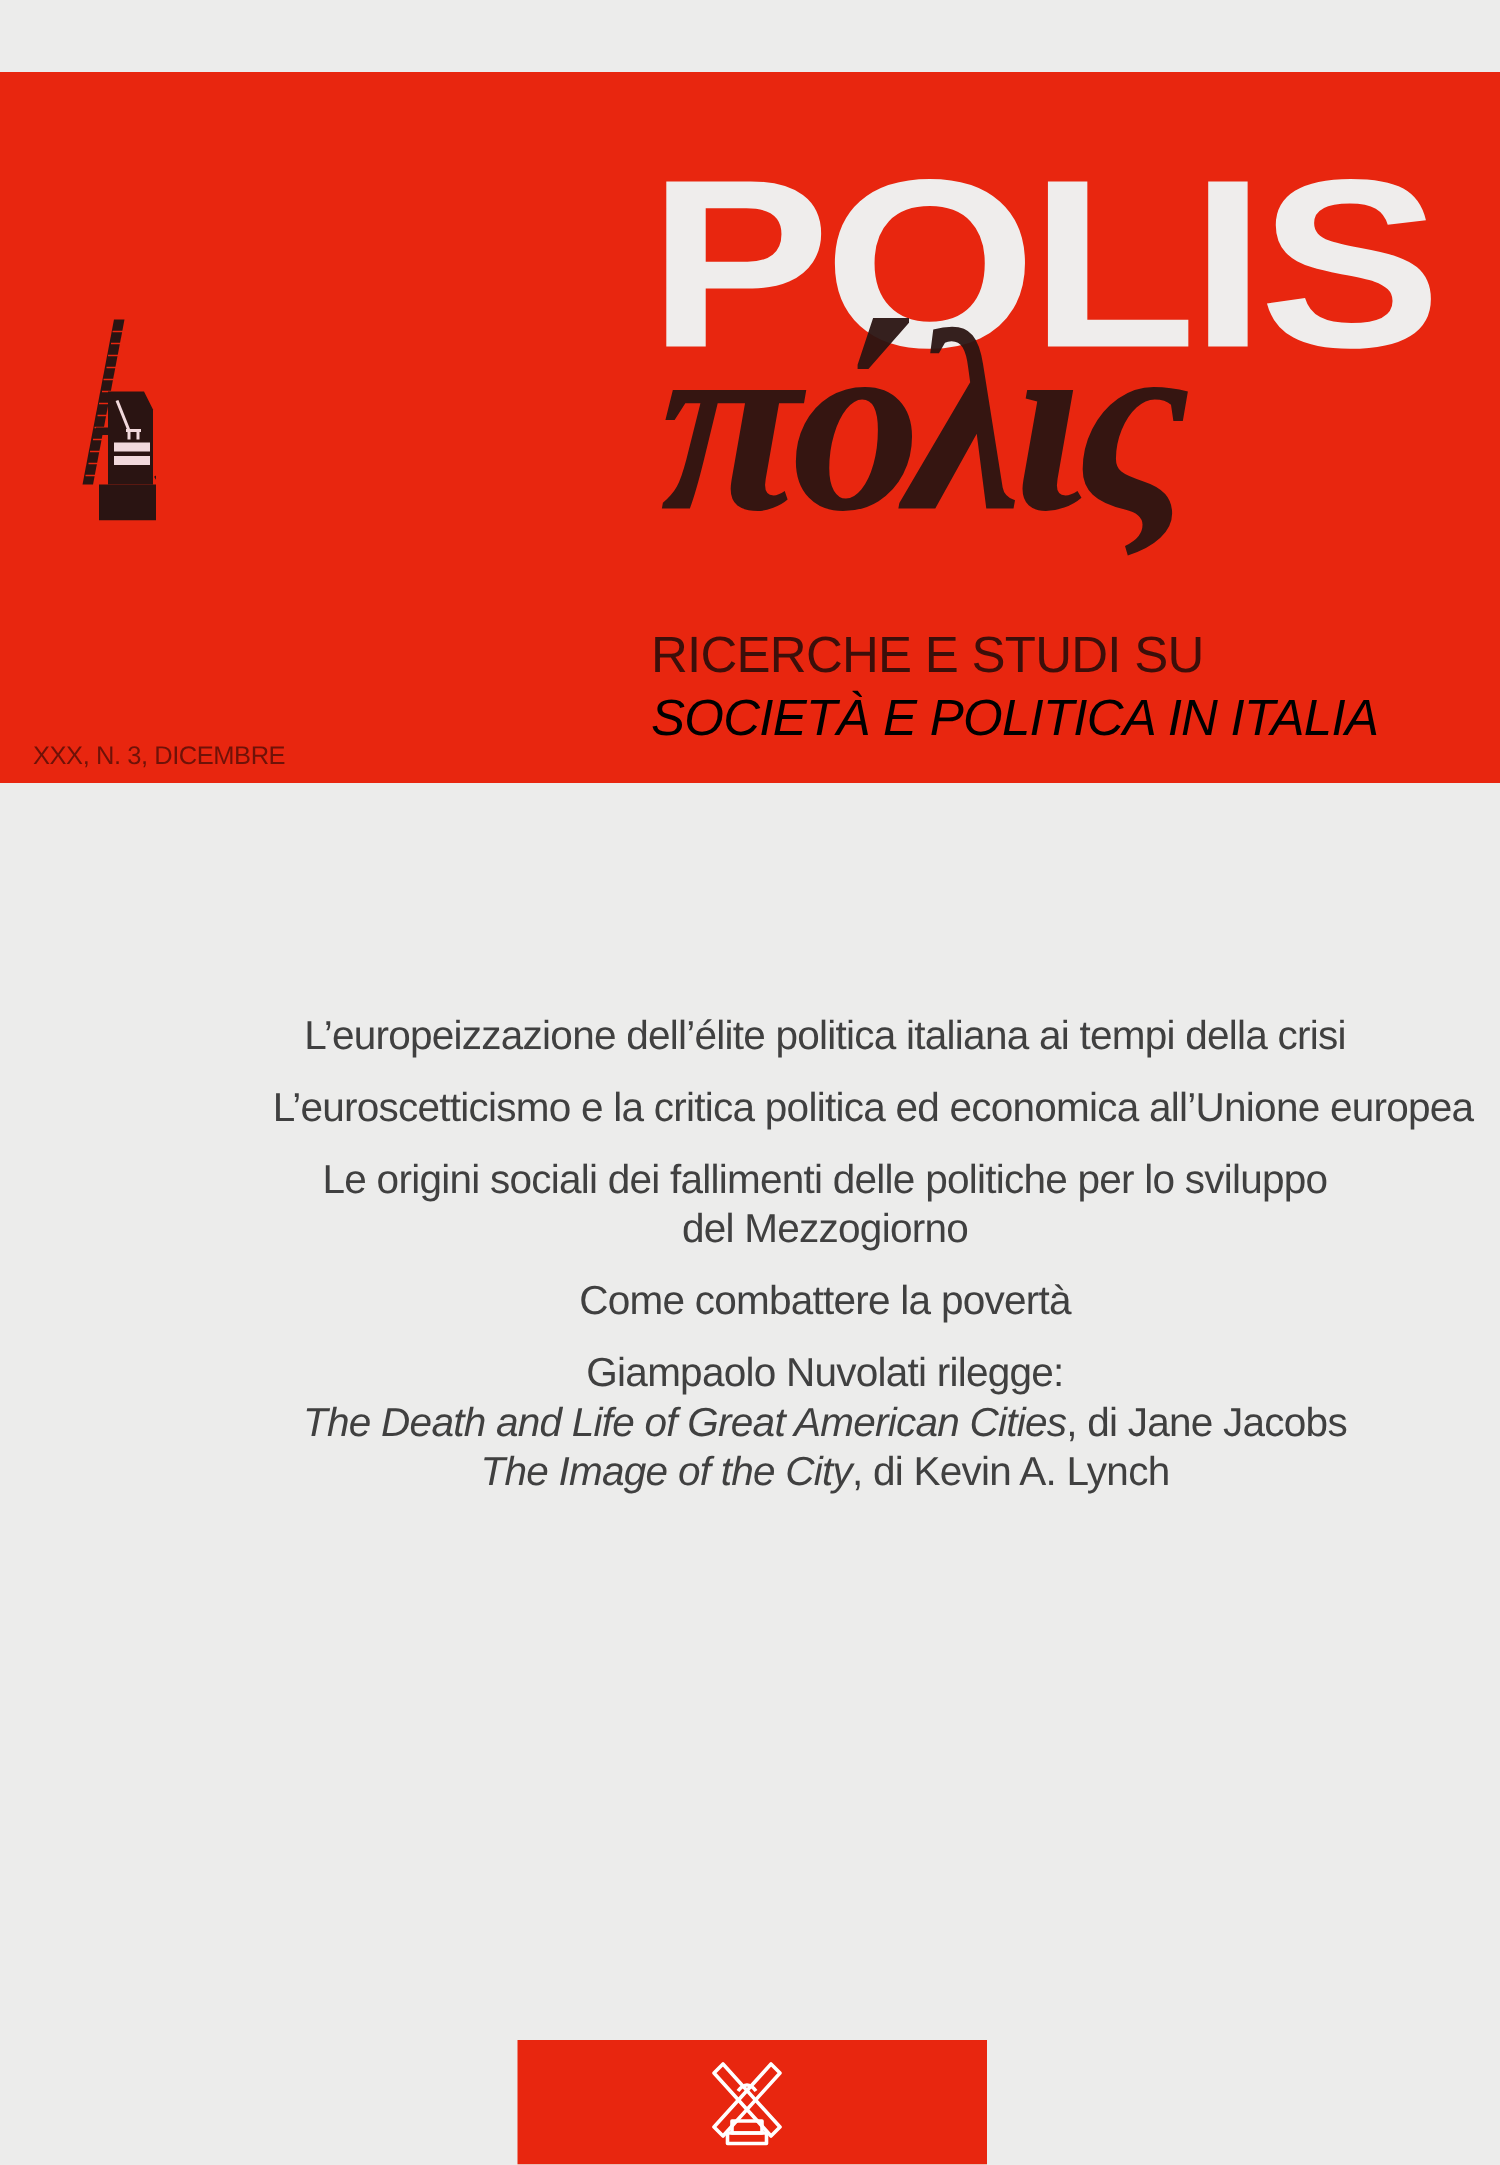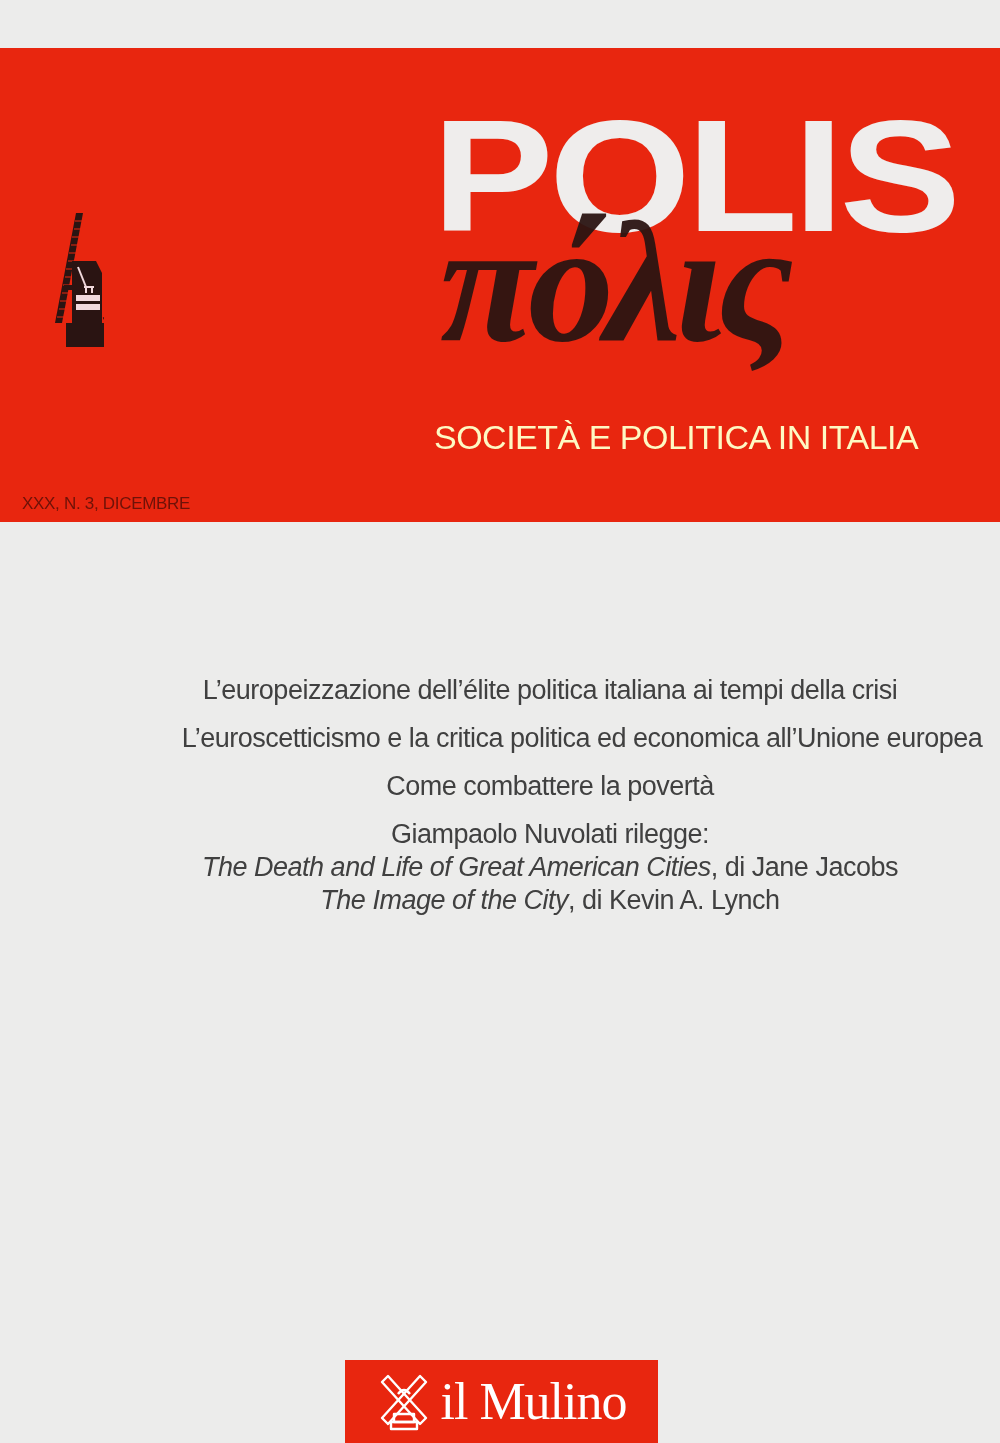--- a/index.html
+++ b/index.html
@@ -36,21 +36,21 @@
   }
   .issue-details {
     position: absolute; left: 22px; top: 446px;
     font-size: 17px; line-height: 20px; color: #6e1208; letter-spacing: -0.3px;
   }
   .subtitle {
     position: absolute; left: 434px; top: 368px; width: 560px;
     font-size: 34px; line-height: 42px; letter-spacing: -0.5px;
   }
   .subtitle .l1 { color: #3c0f0a; display: block; }
-  .subtitle .l2 { color: #fef9c3; display: block; }
+  .subtitle .l2 { color: #000000; display: block; font-style: italic; }
   .contents {
     position: absolute; left: 100px; top: 674px; width: 900px;
     text-align: center; color: #404040;
     font-size: 27px; line-height: 33px; letter-spacing: -0.5px;
   }
   .contents .item { margin-bottom: 15px; }
   .contents .item:nth-child(2) { padding-left: 64px; }
   .contents .line { display: block; }
   .contents em { font-style: italic; }
   .publisher {
@@ -102,30 +102,35 @@
   </svg>
 
   <div class="logo-wrap">
     <div class="logo-latin">POLIS</div>
     <div class="logo-greek">πόλις</div>
   </div>
 
   <div class="issue-details">XXX, N. 3, DICEMBRE</div>
 
   <div class="subtitle">
+    <span class="l1">RICERCHE E STUDI SU</span>
     <span class="l2">SOCIETÀ E POLITICA IN ITALIA</span>
   </div>
 </div>
 
 <div class="contents">
   <div class="item">
     <span class="line">L’europeizzazione dell’élite politica italiana ai tempi della crisi</span>
   </div>
   <div class="item">
     <span class="line">L’euroscetticismo e la critica politica ed economica all’Unione europea</span>
+  </div>
+  <div class="item">
+    <span class="line">Le origini sociali dei fallimenti delle politiche per lo sviluppo</span>
+    <span class="line">del Mezzogiorno</span>
   </div>
   <div class="item">
     <span class="line">Come combattere la povertà</span>
   </div>
   <div class="item">
     <span class="line">Giampaolo Nuvolati rilegge:</span>
     <span class="line"><em>The Death and Life of Great American Cities</em><span>, di Jane Jacobs</span></span>
     <span class="line"><em>The Image of the City</em><span>, di Kevin A. Lynch</span></span>
   </div>
 </div>
@@ -133,14 +138,13 @@
 <div class="publisher">
   <svg class="mill" viewBox="0 0 56 60">
     <g fill="none" stroke="#ffffff" stroke-width="2.4" stroke-linejoin="round">
       <polygon points="6,10 12,4 50,46 44,52"></polygon>
       <polygon points="44,4 50,10 12,52 6,46"></polygon>
       <path d="M22,22 Q28,14 34,22"></path>
       <rect x="18" y="42" width="20" height="8"></rect>
       <rect x="15" y="50" width="26" height="7"></rect>
     </g>
   </svg>
-  <span class="name">il Mulino</span>
 </div>
 
 </body></html>

